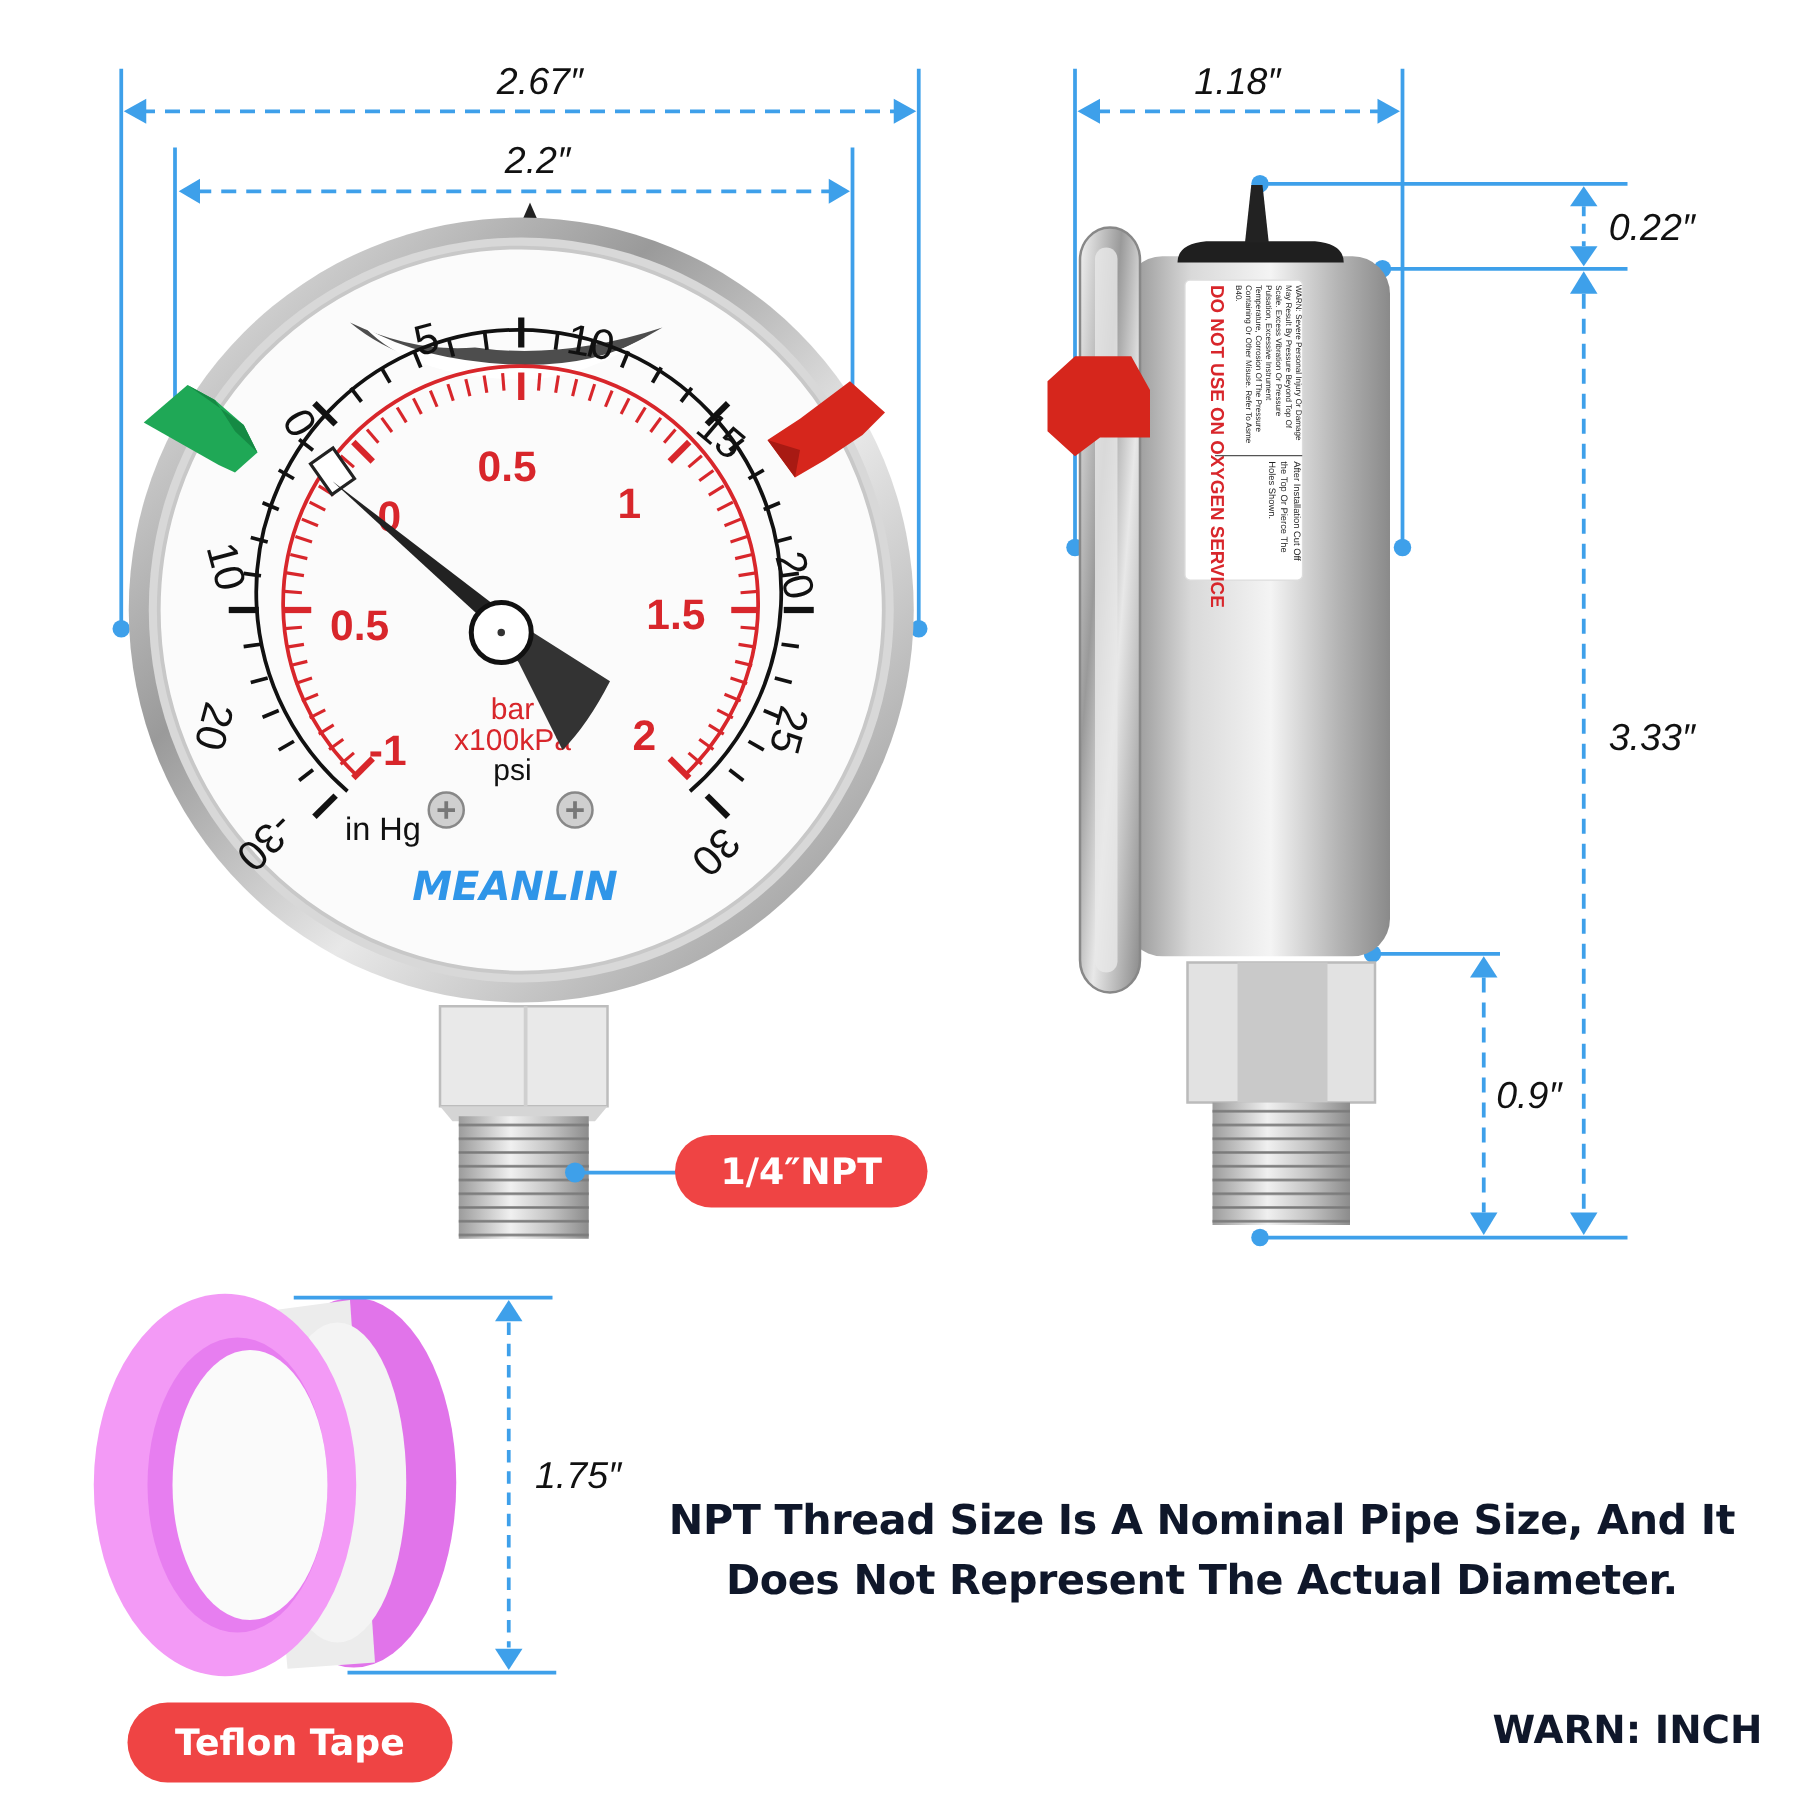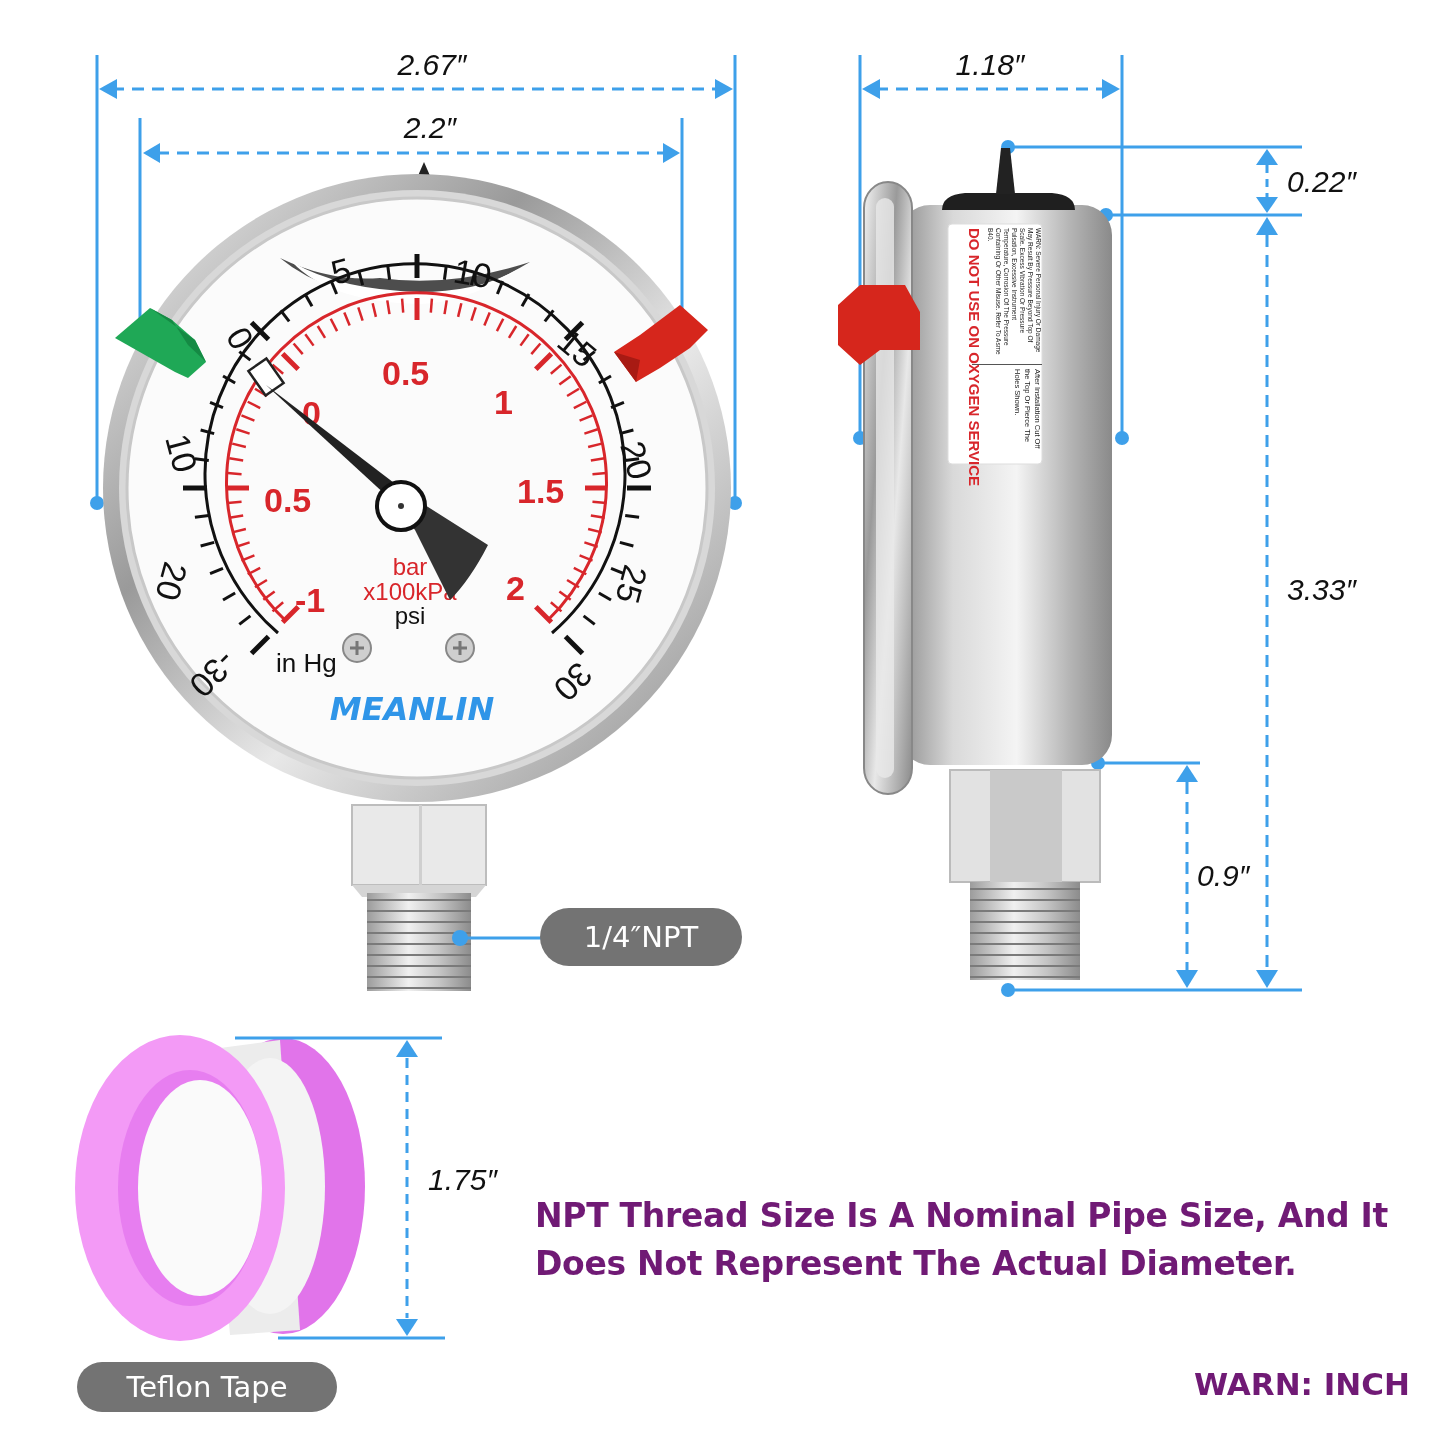--- a/index.html
+++ b/index.html
@@ -1,20 +1,20 @@
 <!DOCTYPE html>
 <html><head>
 <meta charset="utf-8">
 <style>
   html,body{margin:0;padding:0;background:#fff;}
   body{width:1445px;height:1445px;position:relative;overflow:hidden;font-family:"Liberation Sans",sans-serif;}
   svg{position:absolute;left:0;top:0;}
   .dimtxt{font-family:"Liberation Sans",sans-serif;font-style:italic;font-size:30px;fill:#111;}
-  .pill{position:absolute;background:#737373;color:#fff;font-family:"DejaVu Sans",sans-serif;font-weight:normal;border-radius:40px;display:flex;align-items:center;justify-content:center;}
-  .note{position:absolute;font-family:"DejaVu Sans",sans-serif;font-weight:bold;color:#701a75;}
+  .pill{position:absolute;background:#ef4444;color:#fff;font-family:"DejaVu Sans",sans-serif;font-weight:bold;border-radius:40px;display:flex;align-items:center;justify-content:center;}
+  .note{position:absolute;font-family:"DejaVu Sans",sans-serif;font-weight:bold;color:#0f172a;text-align:center;}
 </style>
 </head>
 <body>
 
 <svg width="1445" height="1445" viewBox="0 0 1445 1445">
   <defs>
     <linearGradient id="steel" x1="0" y1="0" x2="1" y2="1">
       <stop offset="0" stop-color="#f2f2f2"></stop>
       <stop offset="0.35" stop-color="#9a9a9a"></stop>
       <stop offset="0.6" stop-color="#e8e8e8"></stop>
@@ -321,19 +321,19 @@
     <line x1="235" y1="1038" x2="442" y2="1038"></line>
     <line x1="278" y1="1338" x2="445" y2="1338"></line>
     <line x1="407" y1="1058" x2="407" y2="1318" stroke-dasharray="10 7"></line>
     <polygon points="407,1040 396,1057 418,1057" stroke="none"></polygon>
     <polygon points="407,1336 396,1319 418,1319" stroke="none"></polygon>
   </g>
   <text class="dimtxt" x="428" y="1190">1.75″</text>
 </svg>
 
 <div class="pill" style="left:540px;top:908px;width:202px;height:58px;font-size:29px;">1/4″NPT</div>
-<div class="pill" style="left:77px;top:1362px;width:260px;height:50px;font-size:29px;">Teflon Tape</div>
+<div class="pill" style="left:102px;top:1362px;width:260px;height:64px;font-size:29px;">Teflon Tape</div>
 
 <div class="note" style="left:535px;top:1192px;font-size:33px;line-height:48px;white-space:nowrap;letter-spacing:-0.3px;">
   <div>NPT Thread Size Is A Nominal Pipe Size, And It</div>
   <div>Does Not Represent The Actual Diameter.</div>
 </div>
 <div class="note" style="right:35px;top:1366px;font-size:31px;">WARN: INCH</div>
 
 </body></html>

